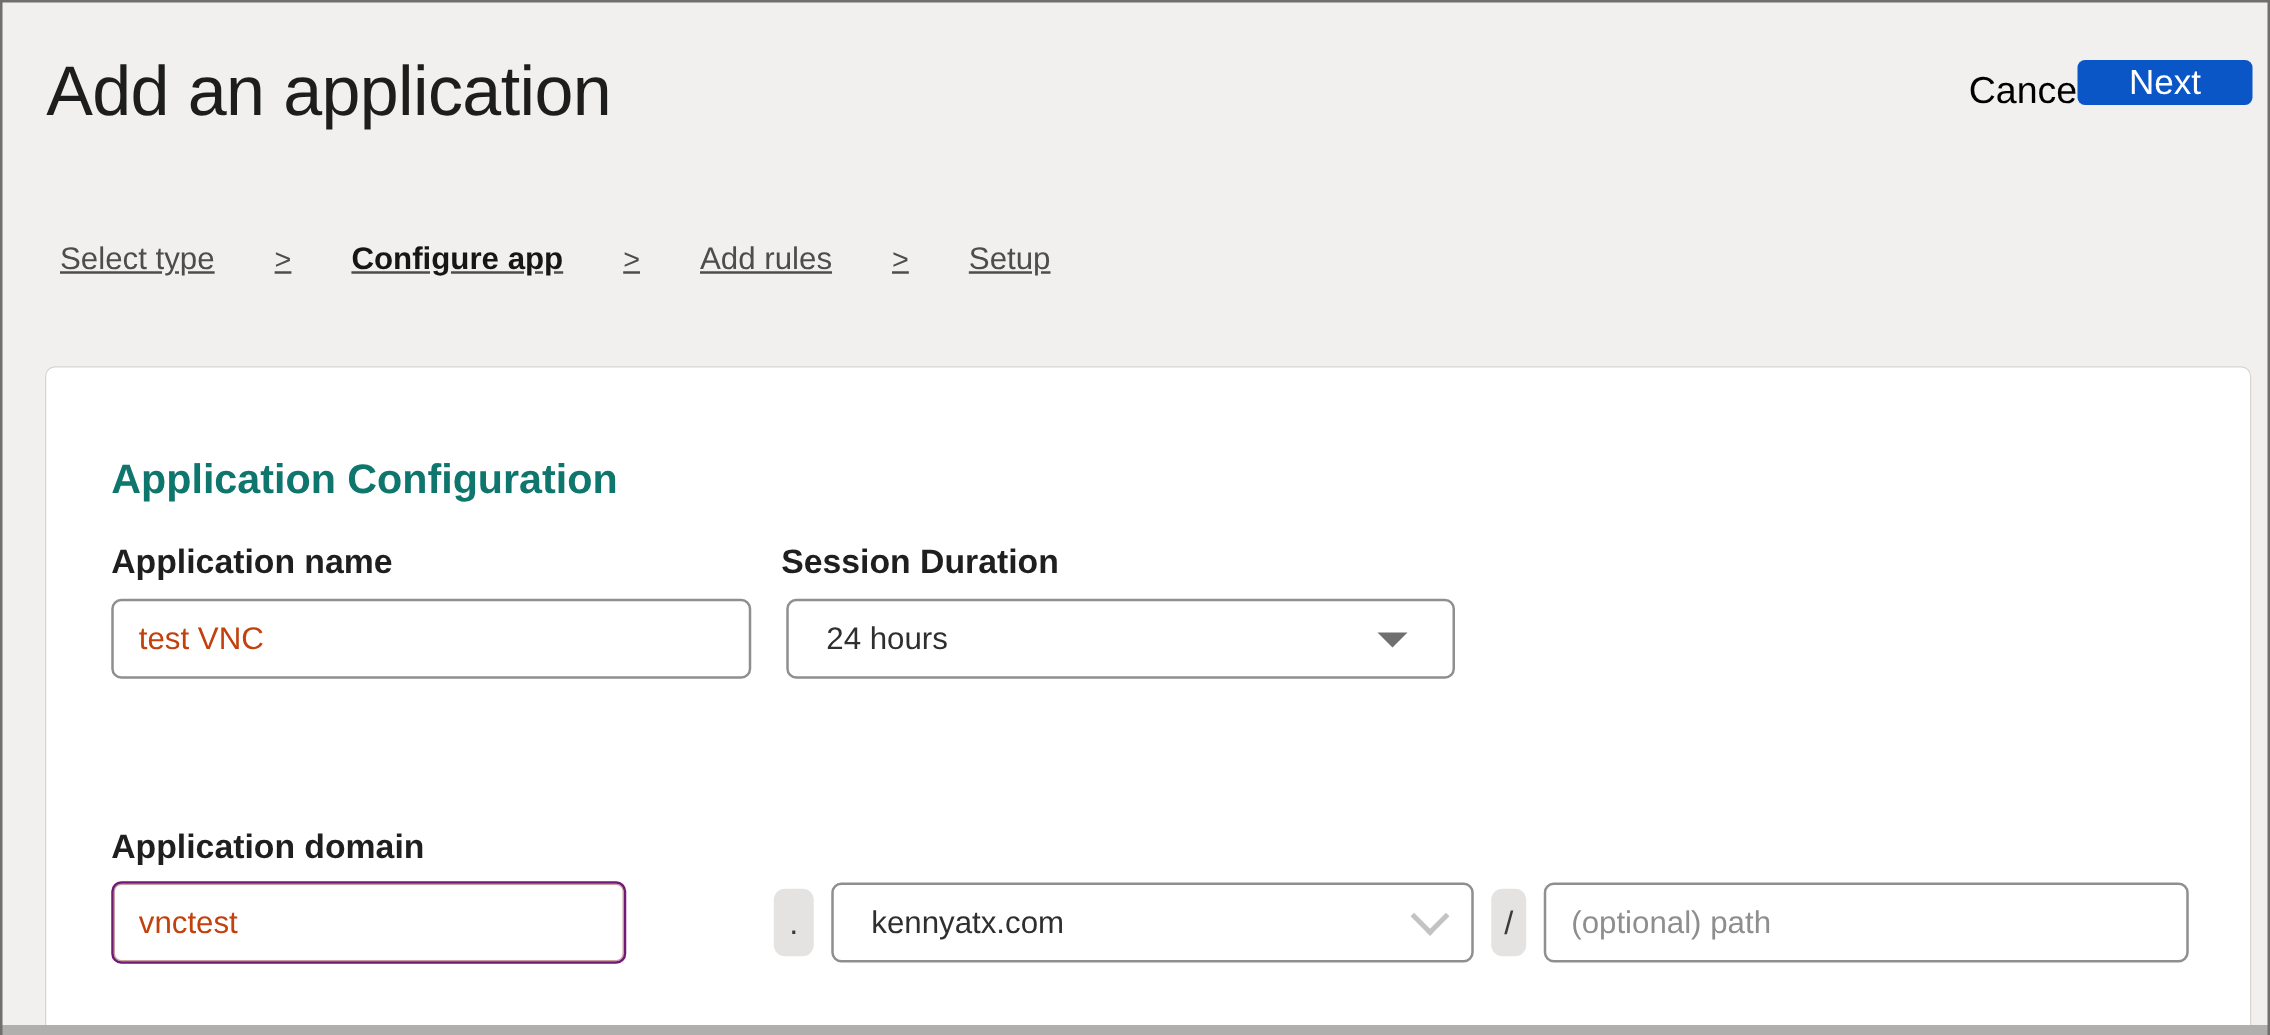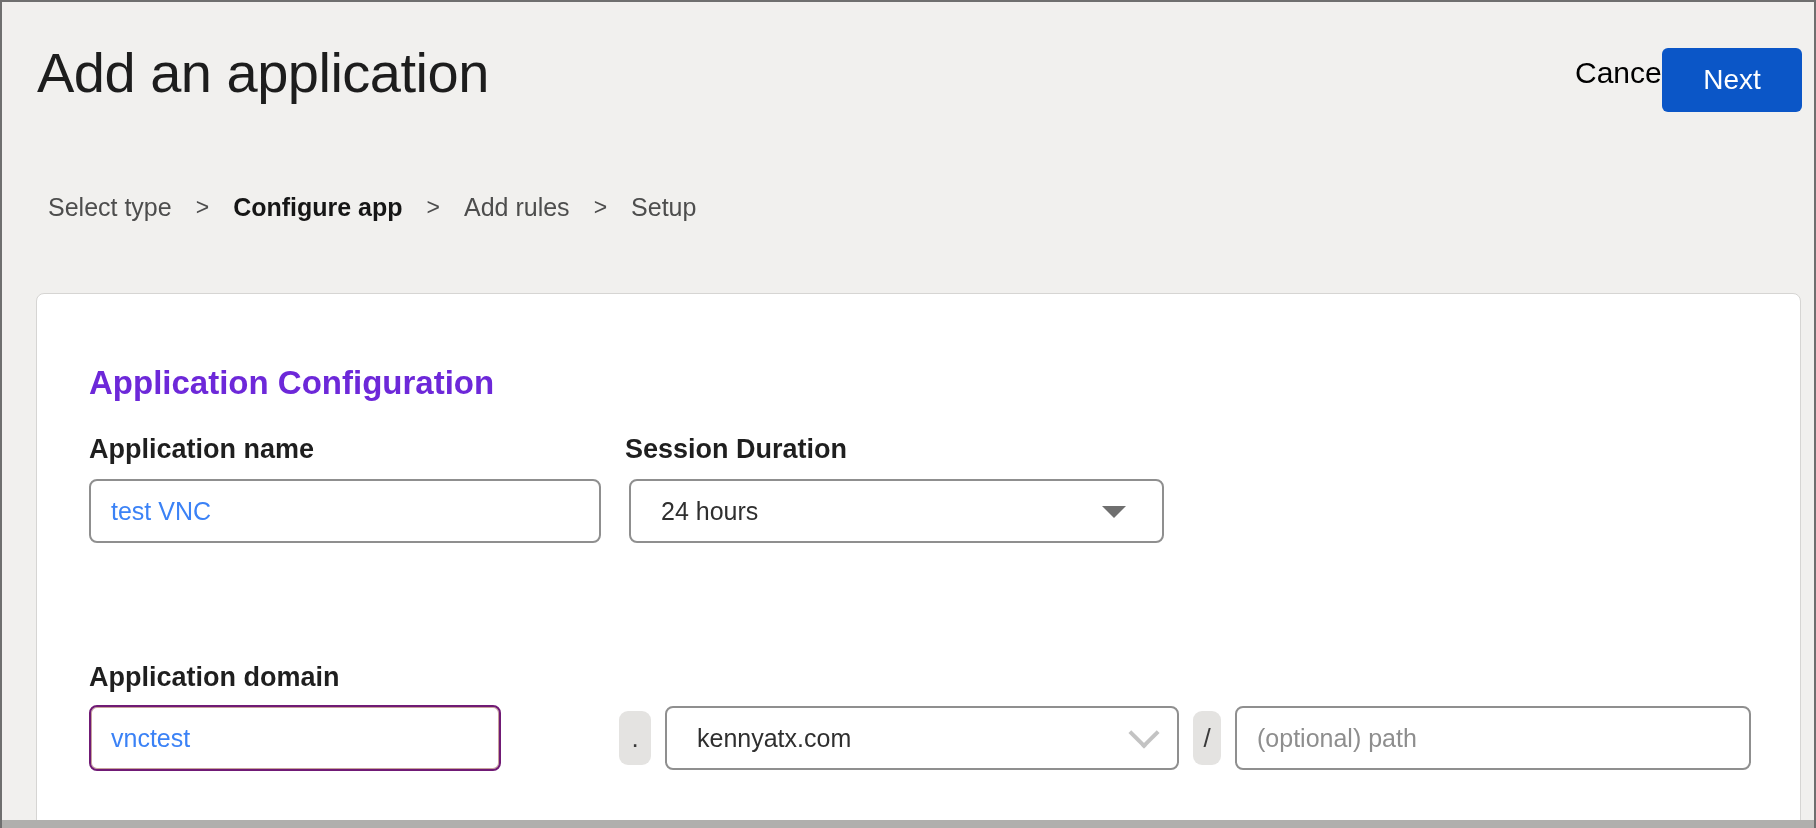--- a/index.html
+++ b/index.html
@@ -25,64 +25,64 @@
     position: absolute; left: 37px; top: 40px;
     font-size: 56px; font-weight: 400; color: #1d1d1d;
     letter-spacing: -0.5px;
   }
   .cancel-link {
     position: absolute; left: 1575px; top: 56px;
     font-size: 30px; color: #000000; cursor: pointer;
   }
   .next-button {
     position: absolute; left: 1662px; top: 48px;
-    width: 140px; height: 64px;
+    width: 140px; height: 36px;
     background: #0b56c7; color: #ffffff;
     border: none; border-radius: 6px;
     font-size: 28px; font-family: inherit;
     cursor: pointer;
     display: flex; align-items: center; justify-content: center;
   }
 
   
   .steps {
     position: absolute; left: 48px; top: 193px;
-    display: flex; align-items: center; gap: 24px;
-    font-size: 25px; color: #4d4d4d;
+    display: flex; align-items: center; gap: 48px;
+    font-size: 25px; color: #4d4d4d; text-decoration: underline;
   }
   .steps .step-active { font-weight: 700; color: #161616; }
   .steps .sep { color: #4d4d4d; font-size: 23px; }
 
   
   .card {
     position: absolute; left: 36px; top: 293px;
     width: 1765px; height: 600px;
     background: #ffffff;
     border: 1px solid #d6d5d3;
     border-radius: 8px;
   }
   .section-title {
     position: absolute; left: 52px; top: 70px;
-    font-size: 33px; font-weight: 700; color: #6d28d9;
+    font-size: 33px; font-weight: 700; color: #0f766e;
   }
   .field-label {
     position: absolute;
     font-size: 27px; font-weight: 700; color: #1f1f1f;
   }
   .lbl-name     { left: 52px;  top: 140px; }
   .lbl-session  { left: 588px; top: 140px; text-align: right; }
   .lbl-domain   { left: 52px;  top: 368px; }
 
   .text-input {
     position: absolute;
     height: 64px;
     background: #fff;
     border: 2px solid #8f8f8f;
     border-radius: 8px;
-    font-size: 25px; color: #3b82f6;
+    font-size: 25px; color: #c2410c;
     font-family: inherit;
     padding: 0 20px;
     outline: none;
   }
   .text-input::placeholder { color: #8e8e8e; opacity: 1; }
 
   .inp-name   { left: 52px;  top: 185px; width: 512px; }
   .inp-subdomain {
     left: 52px; top: 411px; width: 412px; height: 66px;
     border: 2px solid #701a75;

